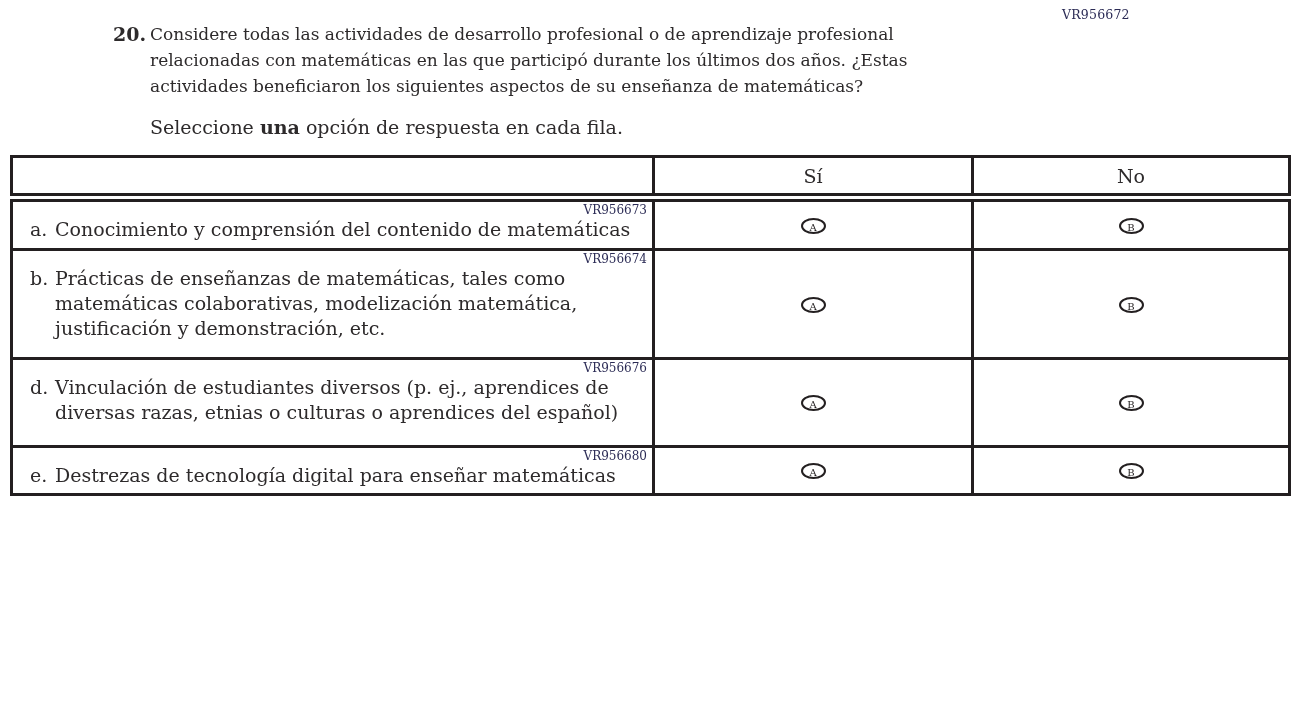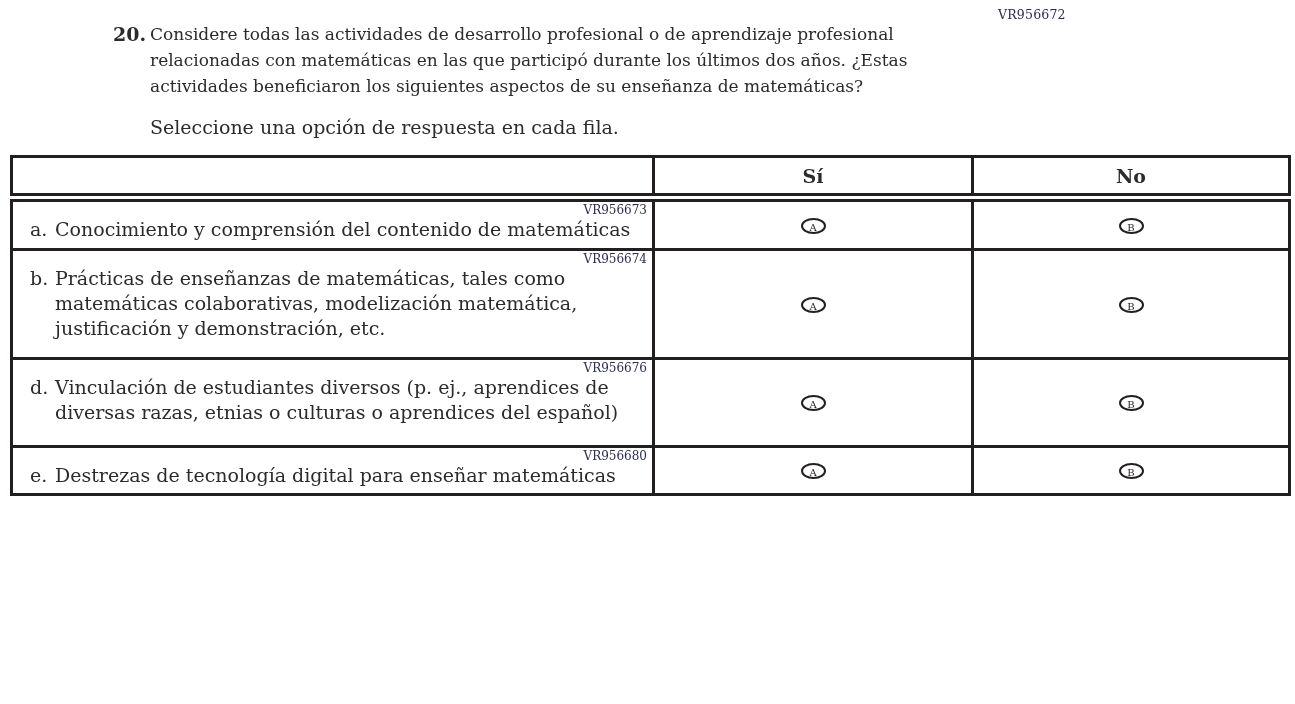--- a/index.html
+++ b/index.html
@@ -10,21 +10,21 @@
     height: 704px;
     background: #ffffff;
     font-family: "DejaVu Serif", "Liberation Serif", serif;
     color: #2d2a2b;
     overflow: hidden;
   }
 
   
   .form-code {
     position: absolute;
-    left: 998px;
+    left: 1062px;
     top: 7px;
     font-size: 12.5px;
     color: #2b2b55;
     letter-spacing: 0.2px;
   }
 
   
   .question {
     position: absolute;
     left: 113px;
@@ -44,38 +44,38 @@
   .qtext {
     font-size: 17px;
     line-height: 26px;
     white-space: pre-line;
   }
   .instruction {
     margin-top: 15px;
     font-size: 19px;
     line-height: 26px;
   }
-  .instruction .b { font-weight: normal; }
+  .instruction .b { font-weight: bold; }
 
   
   table.grid {
     position: absolute;
     left: 10px;
     top: 155px;
     width: 1278px;
     border-collapse: collapse;
     table-layout: fixed;
   }
   table.grid, table.grid th, table.grid td {
     border: 3px solid #231f20;
   }
   table.grid thead th {
     border-bottom: 9px double #231f20;
     font-size: 19px;
-    font-weight: bold;
+    font-weight: normal;
     text-align: center;
     vertical-align: middle;
     height: 41px;
     color: #2d2a2b;
   }
   td.item-cell { vertical-align: top; padding: 0; }
   .cell-inner {
     display: flex;
     flex-direction: column;
     height: 100%;

